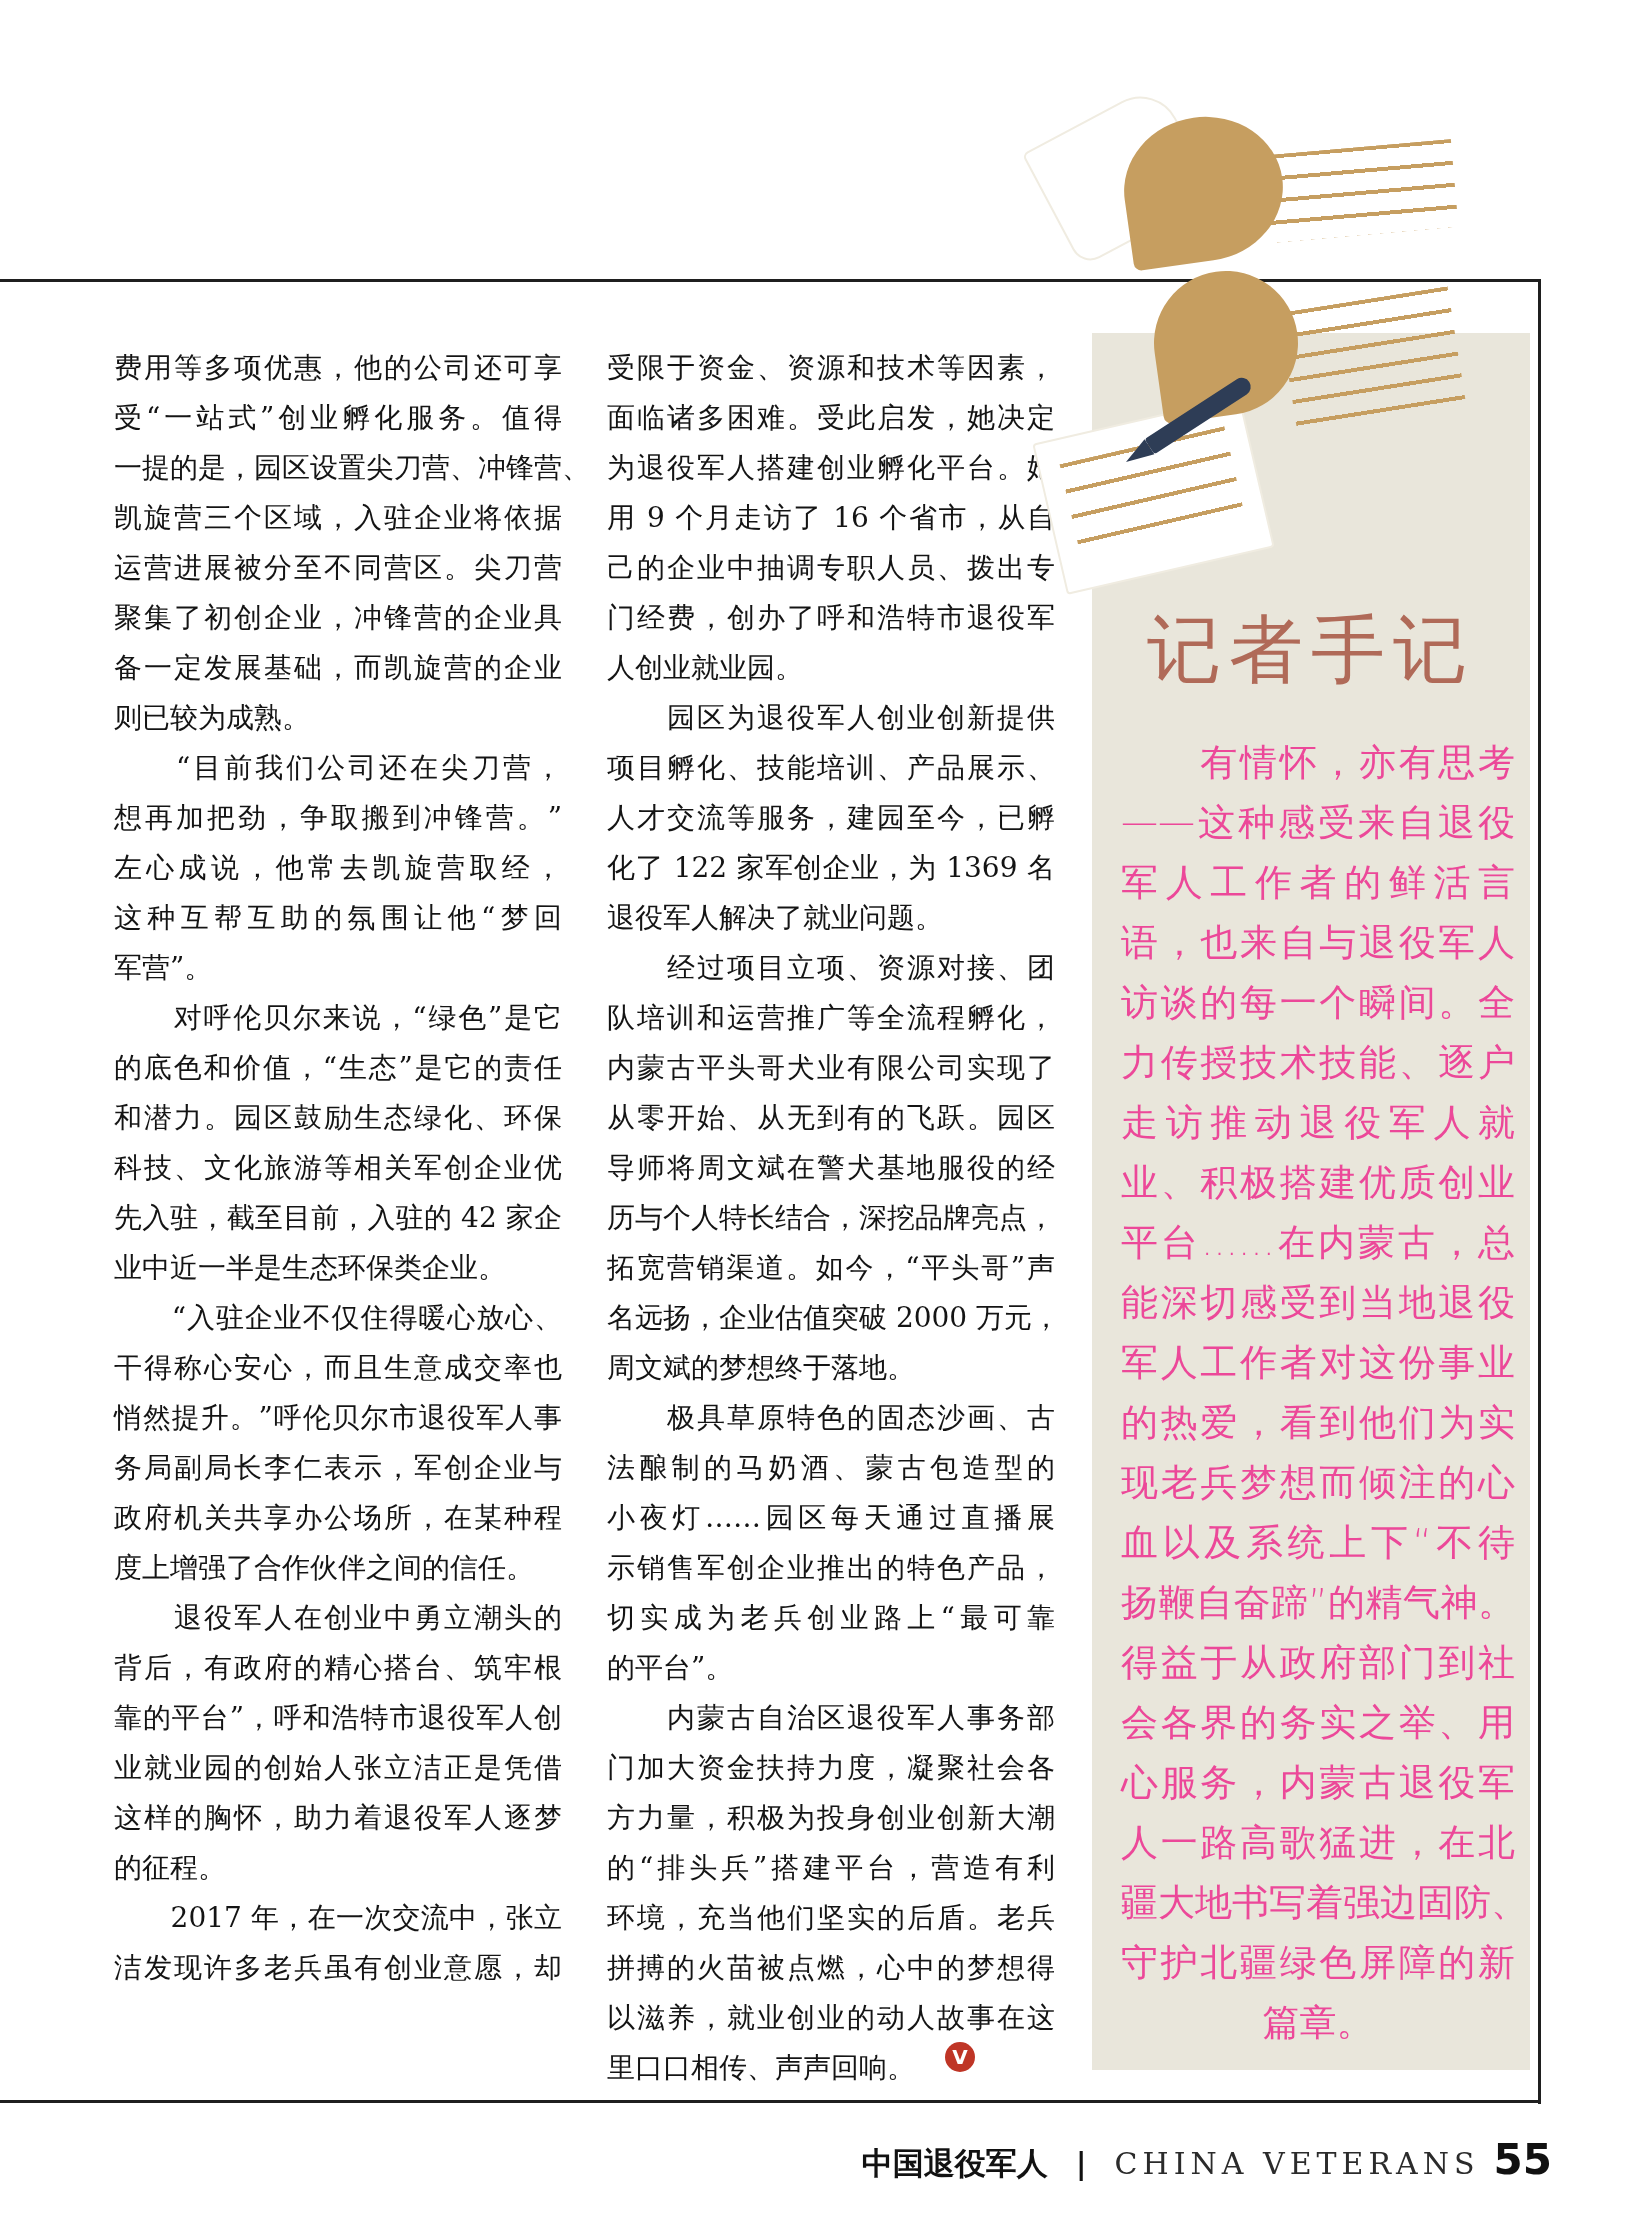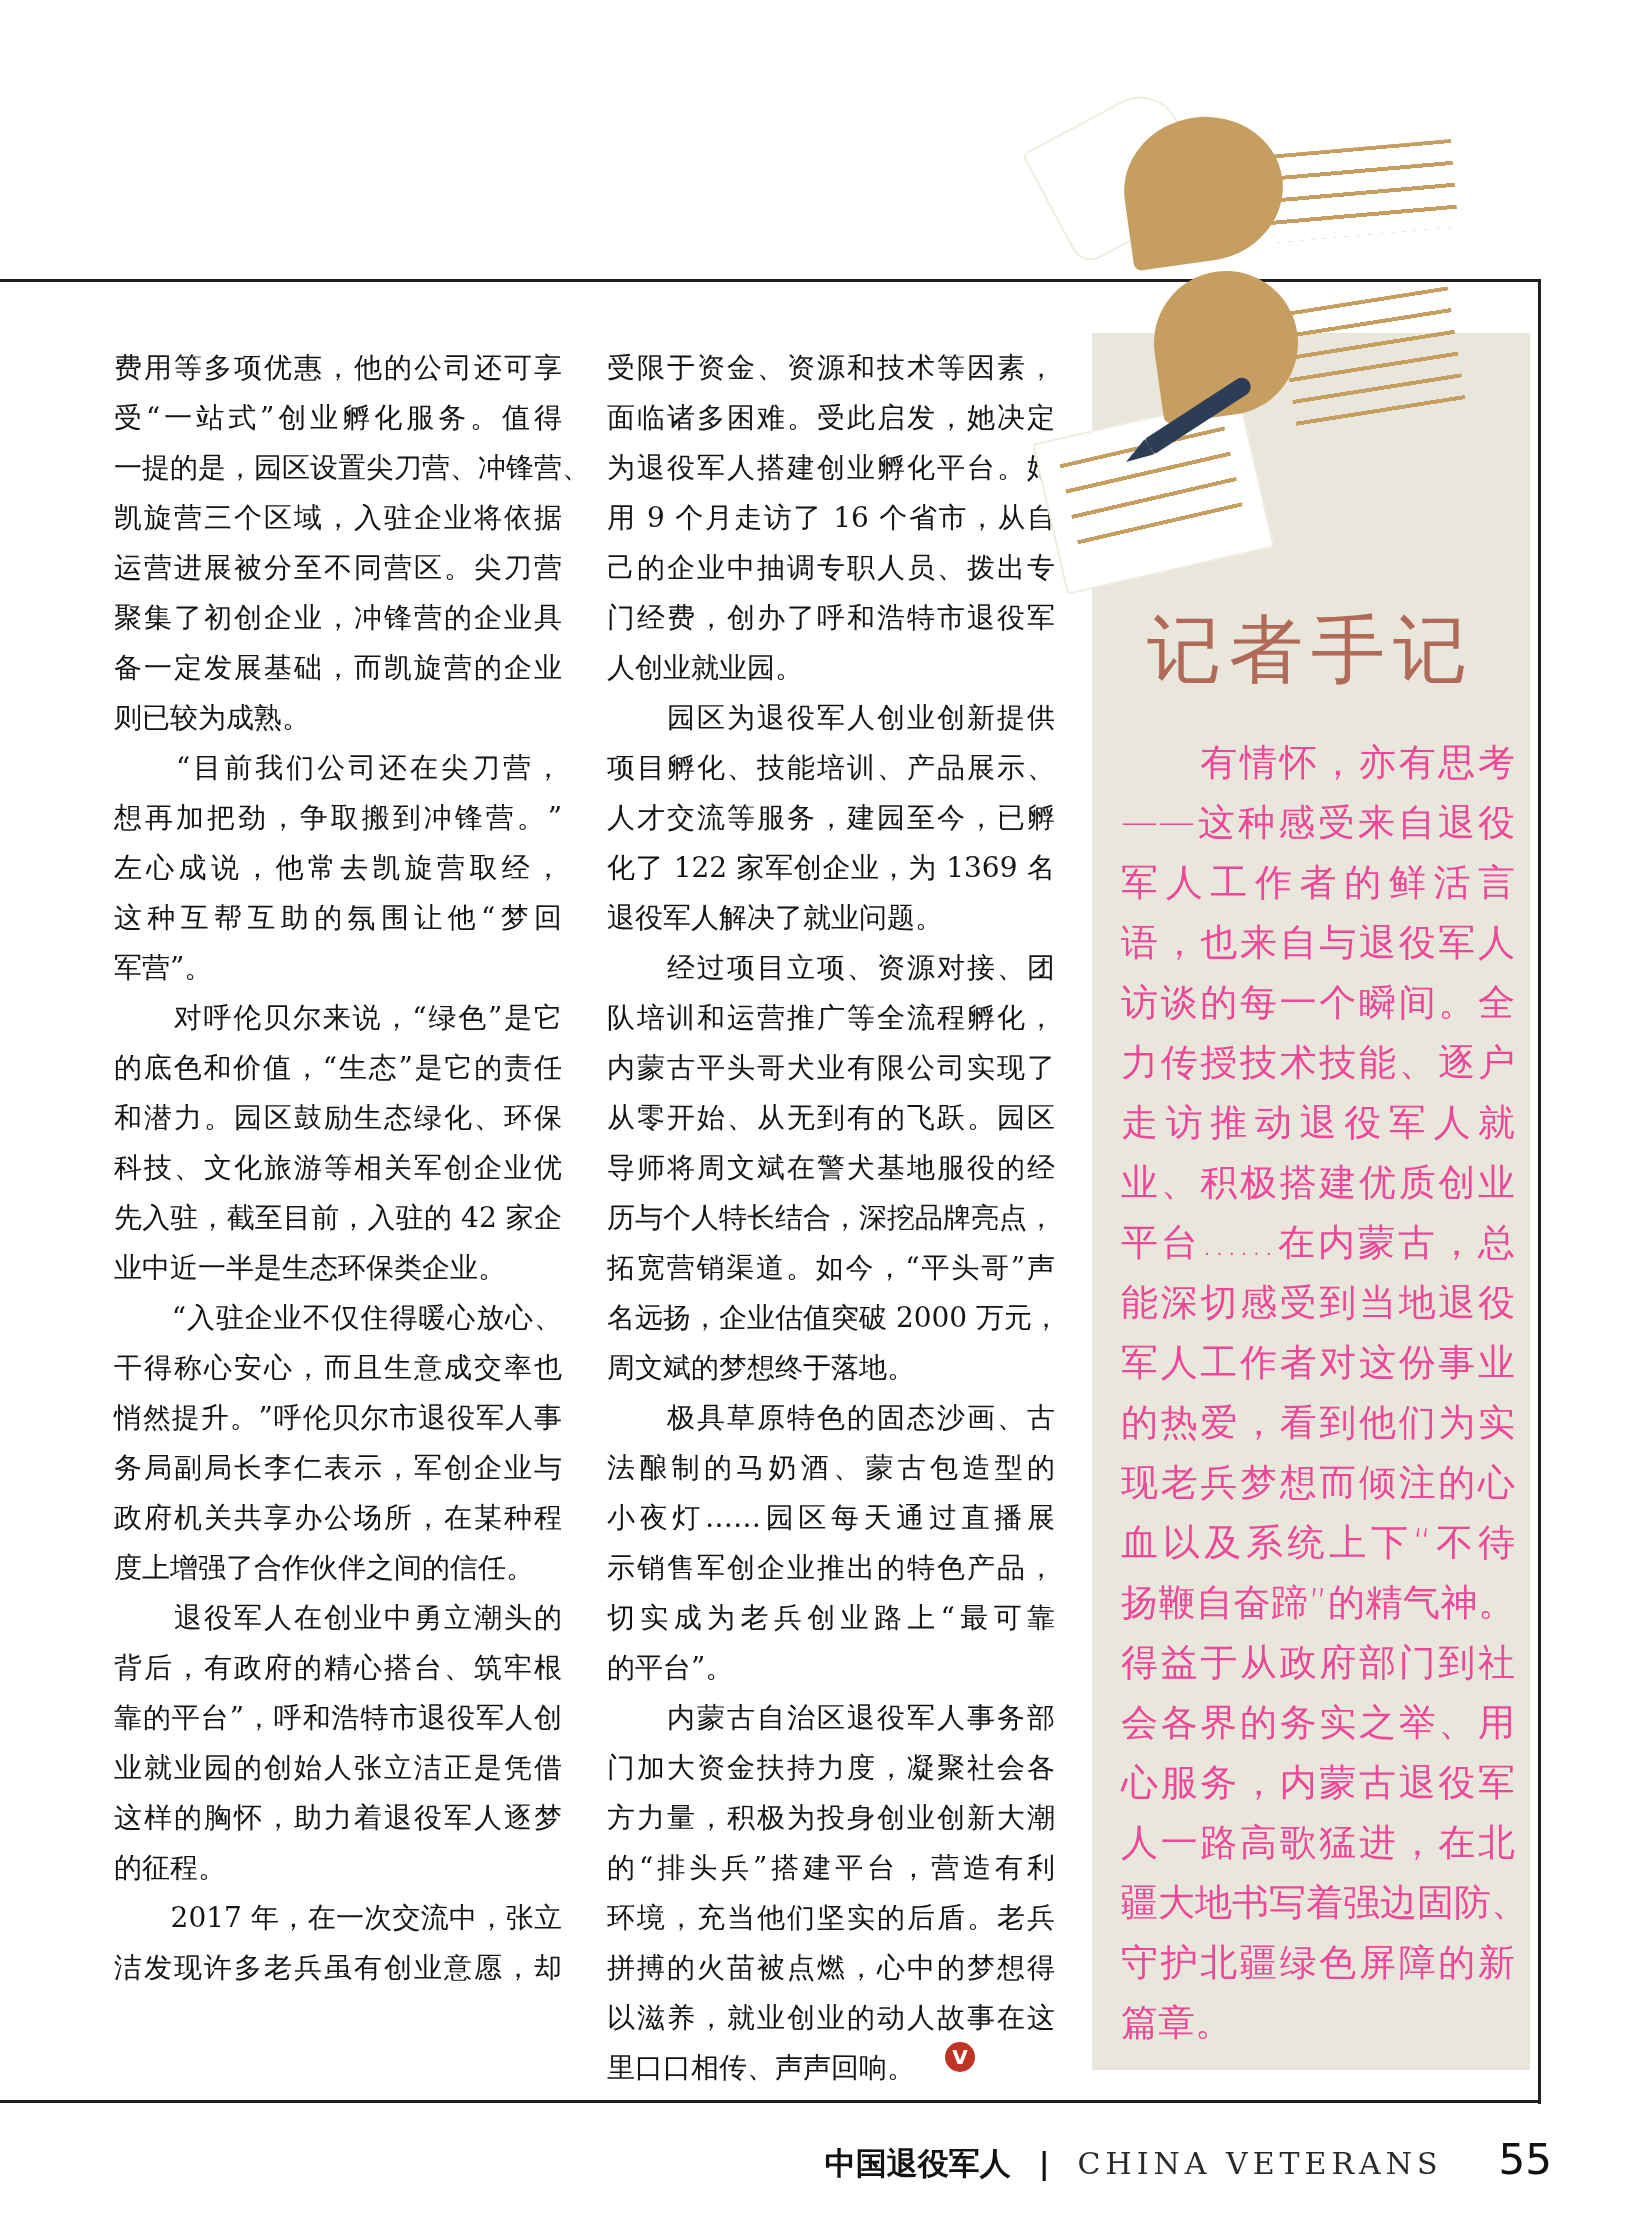--- a/index.html
+++ b/index.html
@@ -23,21 +23,21 @@
   
   .sidebar-panel{position:absolute;left:1092px;top:333px;width:438px;height:1737px;
                  background:#e9e6db;z-index:1;}
   .sidebar-title{position:absolute;left:1092px;top:603px;width:438px;z-index:4;
                  text-align:center;font-size:74px;line-height:92px;letter-spacing:8px;
                  color:#b06a58;font-family:"DejaVu Sans","Liberation Sans",sans-serif;font-weight:300;}
   .sidebar-text{position:absolute;left:1121px;top:733px;width:394px;z-index:4;
                 font-family:"DejaVu Sans","Liberation Sans",sans-serif;font-weight:300;}
   .sidebar-text .line{height:60px;line-height:60px;font-size:37px;color:#ec4899;
                       text-align:justify;text-align-last:justify;white-space:pre;}
-  .sidebar-text .line.end{text-align:left;text-align-last:auto;}
+  .sidebar-text .line.end{text-align:center;text-align-last:auto;}
 
   
   .illus{position:absolute;left:0;top:0;z-index:2;}
   .comma{position:absolute;background:#c69e60;border-radius:52% 52% 52% 8px;z-index:3;}
   .comma-a{left:1124px;top:117px;width:159px;height:144px;transform:rotate(-8deg);}
   .comma-b{left:1154px;top:271px;width:144px;height:144px;transform:rotate(-8deg);}
   .stripes{position:absolute;background:repeating-linear-gradient(180deg,#c69e60 0 4px,rgba(0,0,0,0) 4px 22px);z-index:2;}
   .stripes-a{left:1266px;top:147px;width:189px;height:88px;transform:rotate(-5deg);}
   .stripes-b{left:1287px;top:299px;width:171px;height:121px;transform:rotate(-9deg);}
   .sheet{position:absolute;background:#ffffff;border:2px solid #f0ece1;z-index:2;}
@@ -56,22 +56,22 @@
              background:#bf3526;color:#ffffff;text-align:center;line-height:30px;
              font-size:20px;font-weight:bold;font-family:"DejaVu Sans","Liberation Sans",sans-serif;}
 
   
   .footer{position:absolute;right:94px;top:2135px;display:flex;align-items:baseline;gap:14px;}
   .f-cn{font-family:"DejaVu Sans","Liberation Sans",sans-serif;font-weight:bold;
         font-size:31px;color:#111111;}
   .f-bar{font-size:30px;margin:0 14px;color:#111111;font-weight:600;}
   .f-en{font-family:"DejaVu Serif","Liberation Serif",serif;font-size:30px;
         letter-spacing:5px;color:#2b2b2b;}
-  .f-num{font-family:"DejaVu Sans","Liberation Sans",sans-serif;font-weight:normal;
-         font-size:42px;color:#111111;margin-left:42px;}
+  .f-num{font-family:"DejaVu Sans","Liberation Sans",sans-serif;font-weight:bold;
+         font-size:42px;color:#111111;}
 </style>
 </head>
 <body>
 
 <div class="page">
 
   <div class="rule top"></div>
   <div class="rule right"></div>
   <div class="rule bottom"></div>
 

